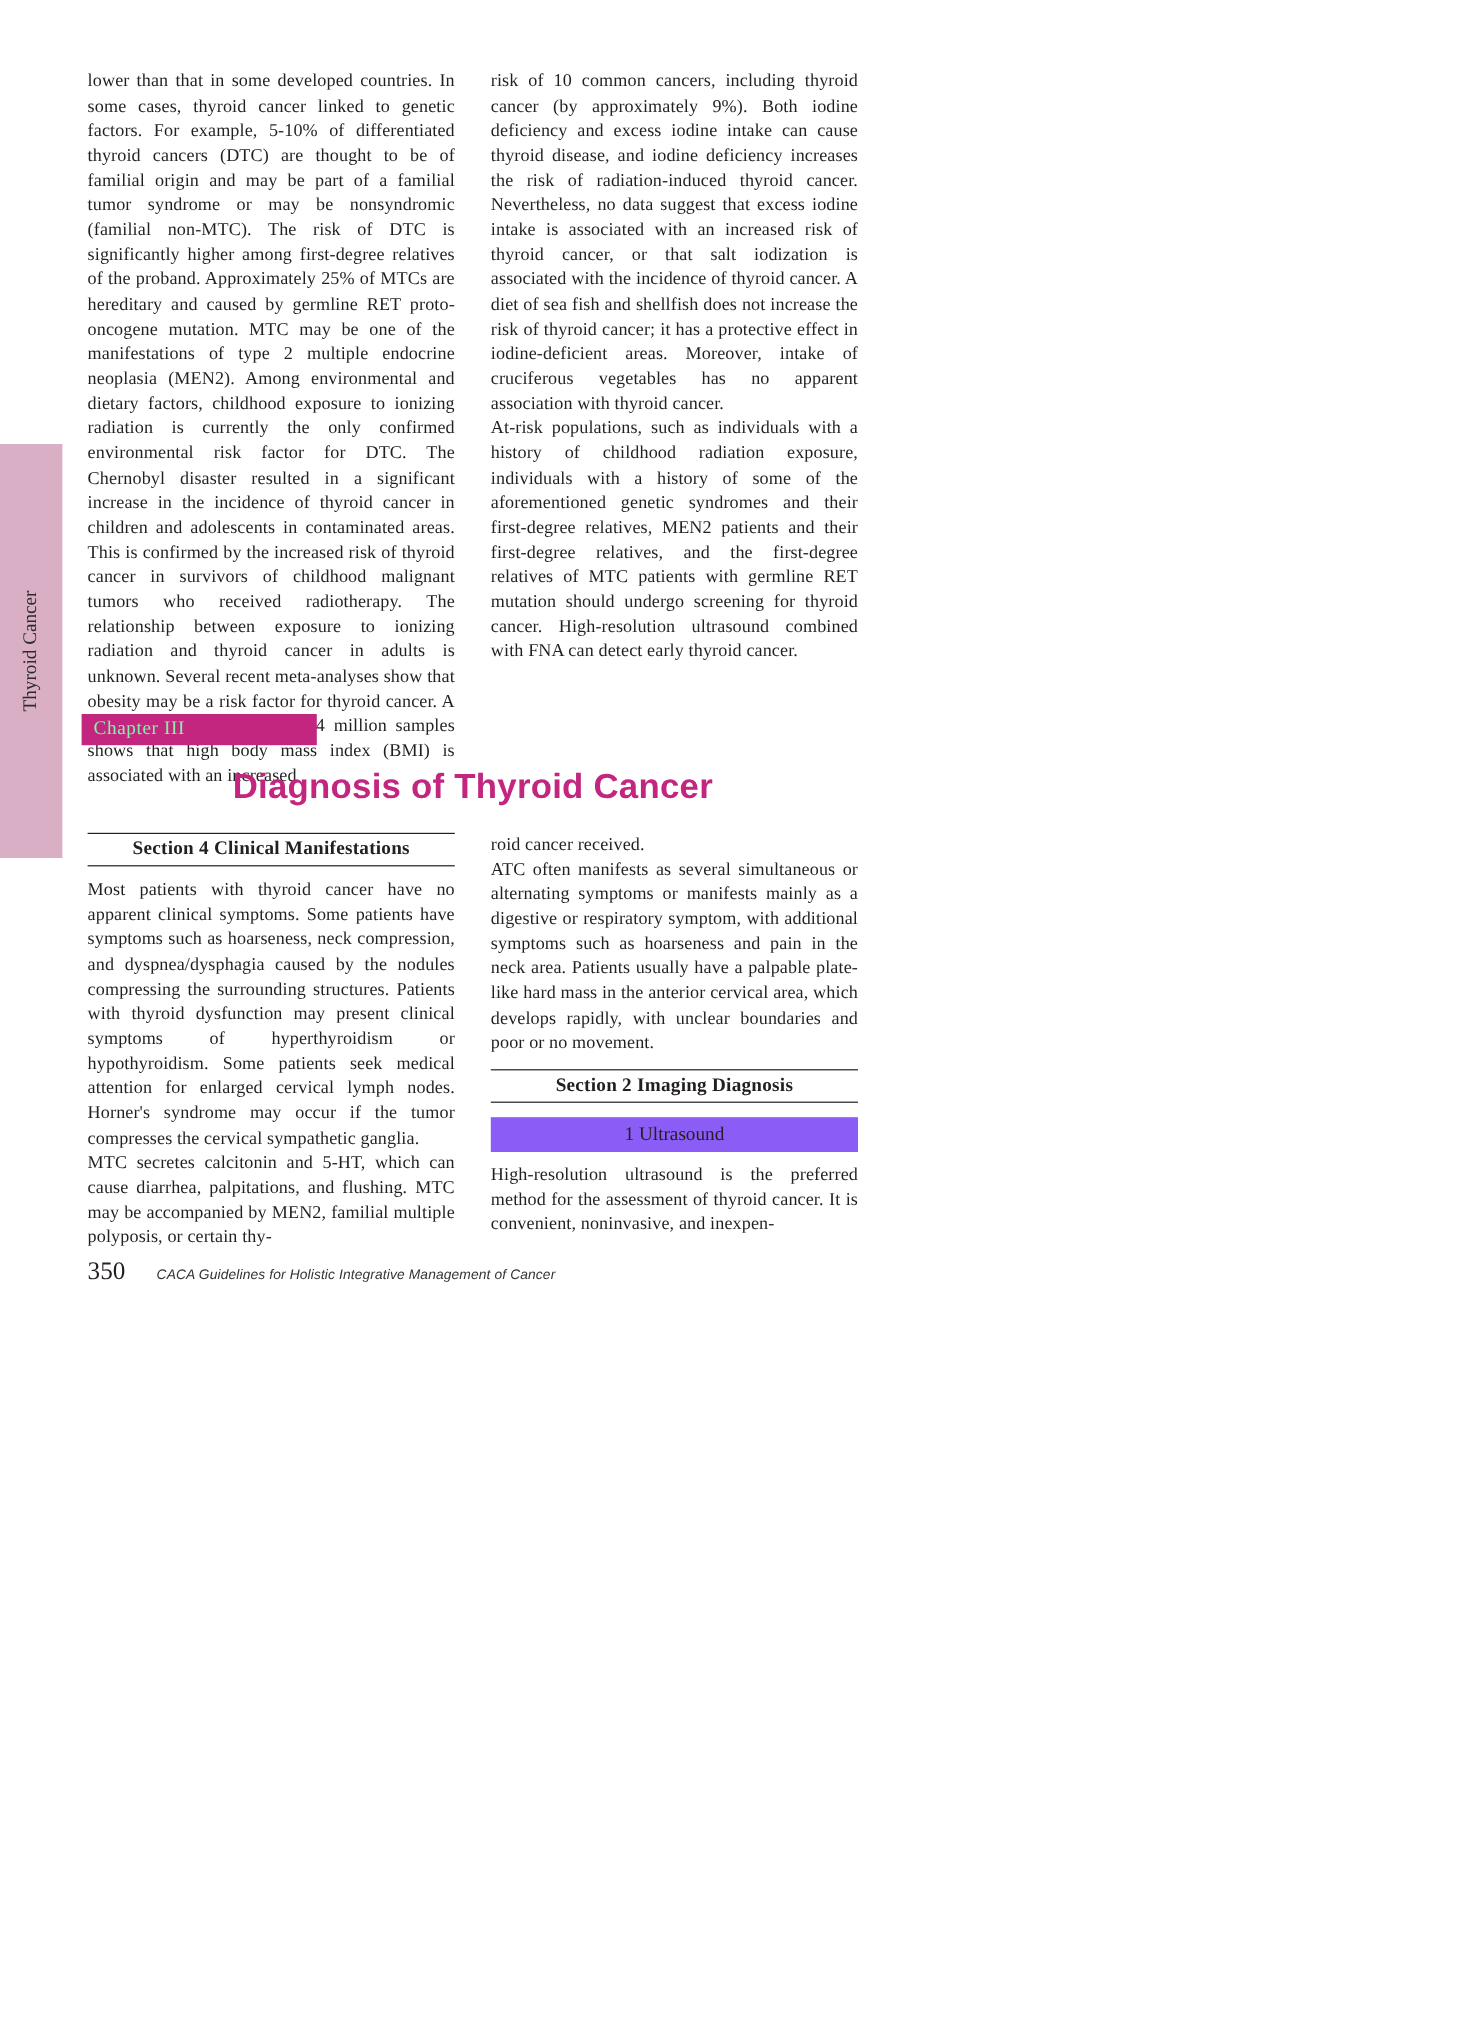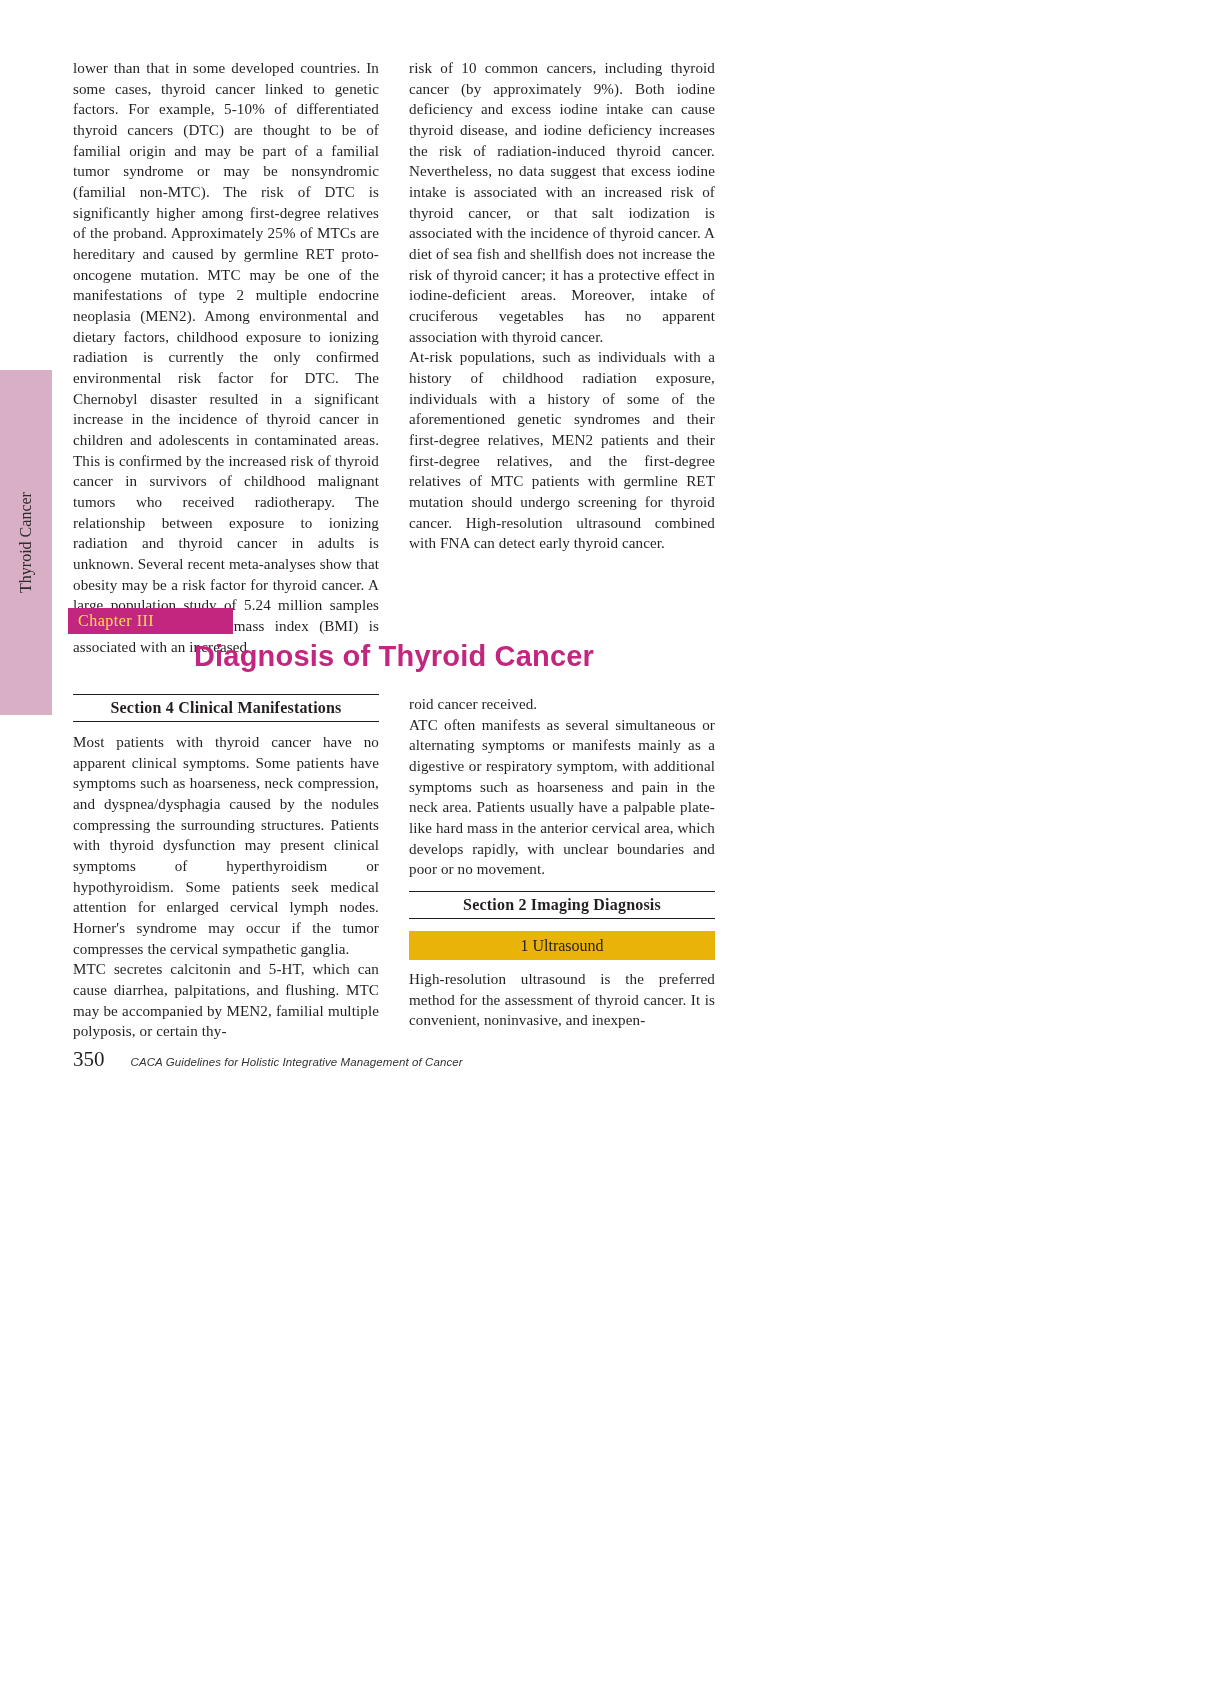--- a/index.html
+++ b/index.html
@@ -87,31 +87,30 @@
   }
   .section-head.first {
     margin-top: 0;
   }
 
   
   .chapter-tag {
     position: absolute;
     left: 68px;
     top: 595px;
-    width: 165px;
+    width: 196px;
     height: 26px;
     background: #c2267f;
-    color: #fde047;
+    color: #86efac;
     font-family: "Liberation Serif", serif;
     font-size: 16px;
     line-height: 26px;
     padding-left: 10px;
     box-sizing: border-box;
     letter-spacing: 0.5px;
-    margin-top: 13px;
   }
 
   .chapter-title {
     position: absolute;
     left: 73px;
     top: 640px;
     width: 642px;
     text-align: center;
     color: #c2267f;
     font-family: "Liberation Sans", sans-serif;
@@ -123,21 +122,21 @@
   .cols-bottom {
     position: absolute;
     left: 73px;
     top: 694px;
     width: 642px;
   }
 
   
   .sub-bar {
     margin: 12px 0 9px 0;
-    background: #eab308;
+    background: #8b5cf6;
     height: 29px;
     line-height: 29px;
     text-align: center;
     font-size: 16px;
     font-family: "Liberation Serif", serif;
     color: #231f20;
   }
 
   
   .footer {

